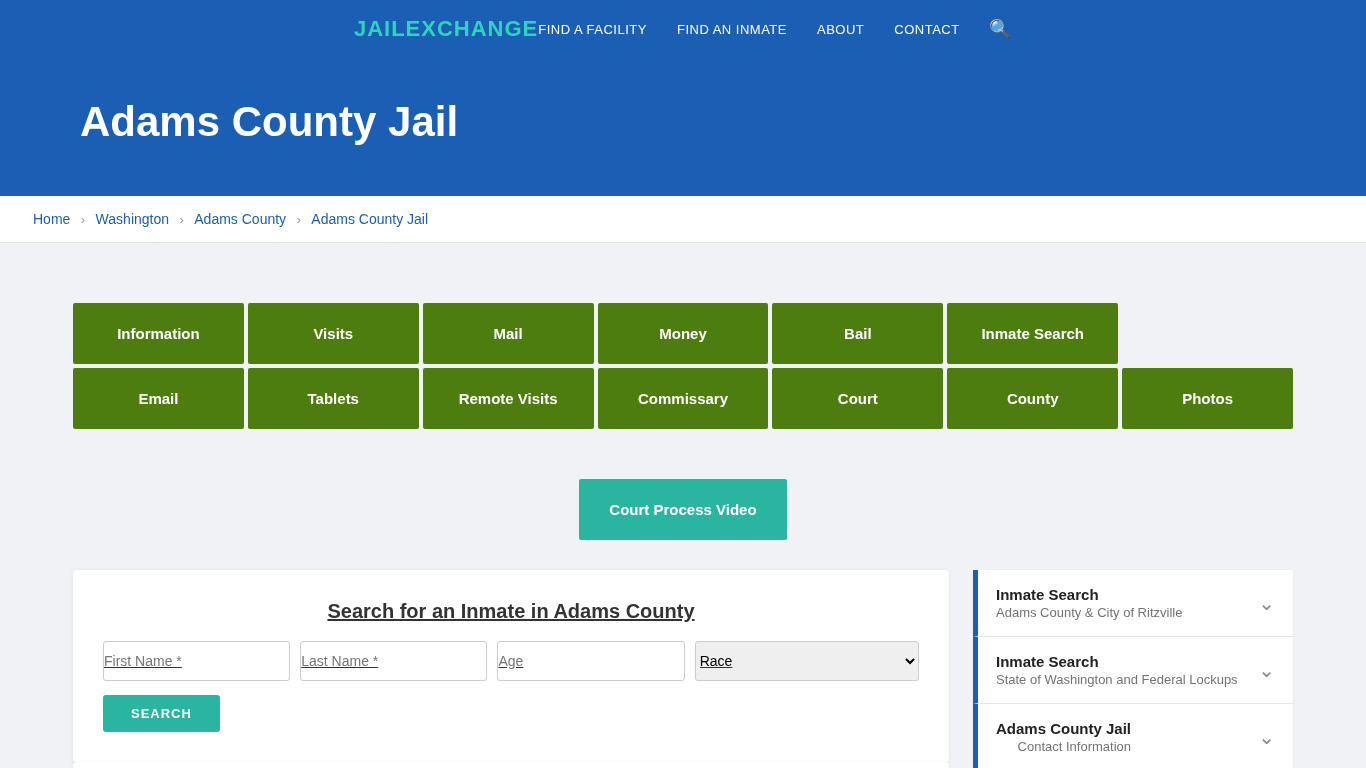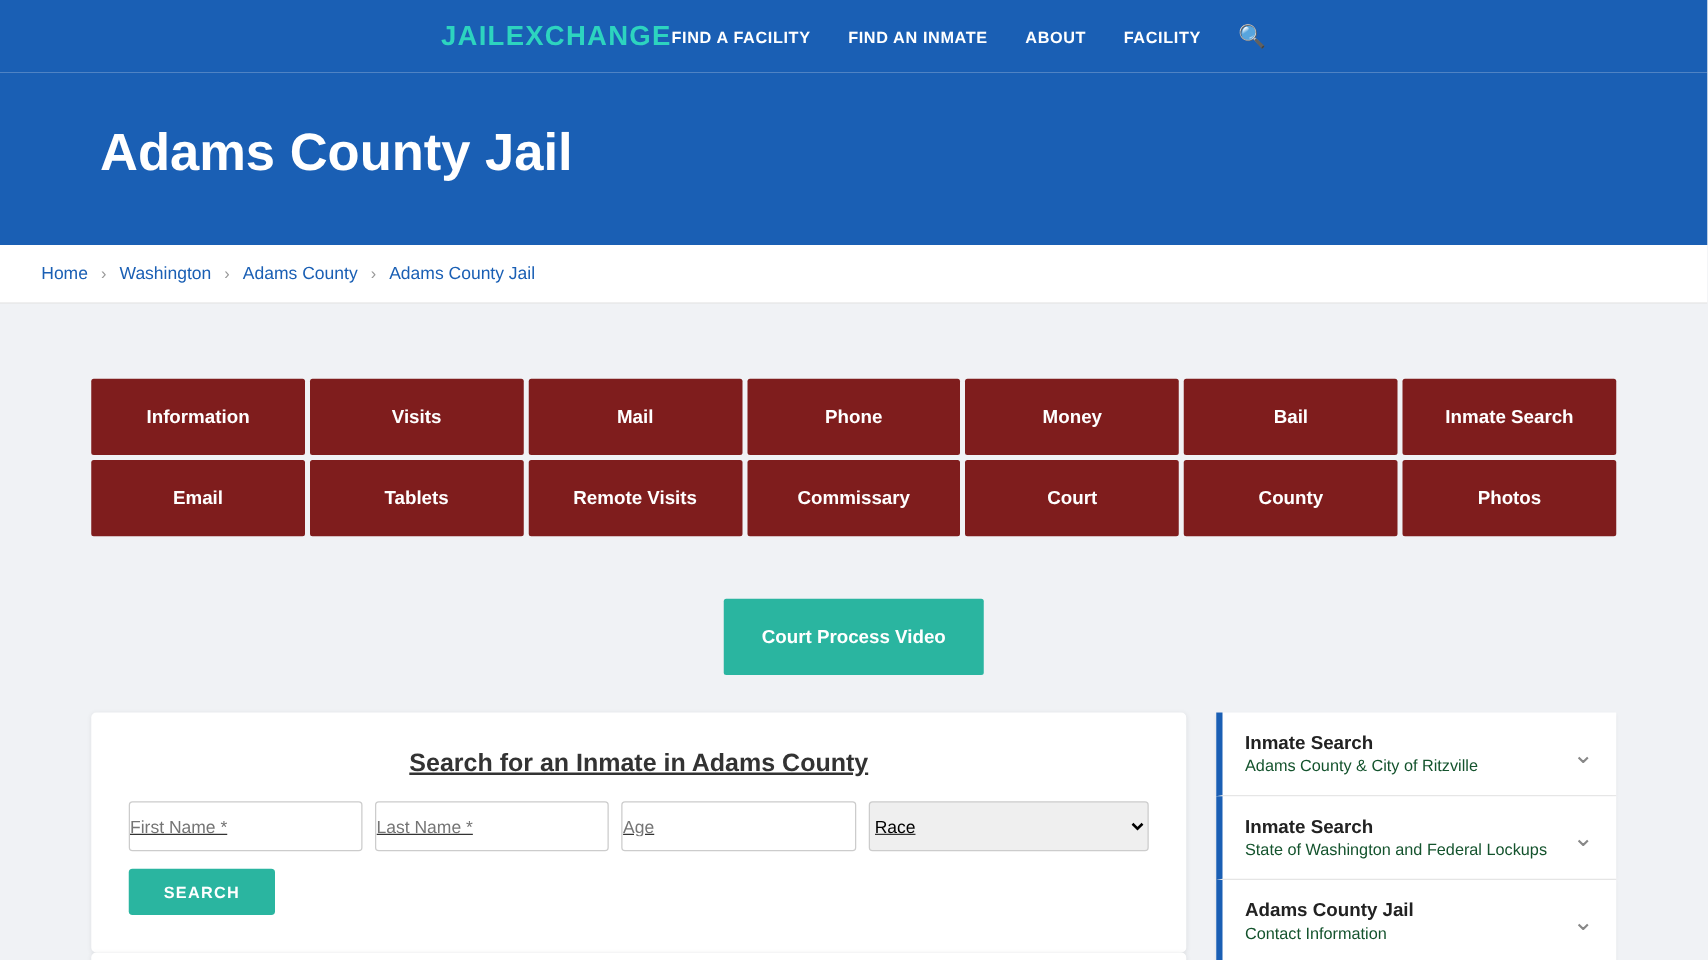--- a/index.html
+++ b/index.html
@@ -23,21 +23,21 @@
     .navbar-brand span { color: #2dd4bf; }
     .navbar-links {
       display: flex;
       align-items: center;
       gap: 30px;
     }
     .navbar-links a {
       color: #fff;
       text-decoration: none;
       font-size: 13px;
-      font-weight: 700;
+      font-weight: 400;
       letter-spacing: 0.5px;
     }
     .search-icon-btn {
       background: none;
       border: none;
       color: #fff;
       cursor: pointer;
       font-size: 18px;
     }
 
@@ -90,21 +90,21 @@
       gap: 4px;
       margin-bottom: 4px;
     }
     .button-grid-row3 {
       display: flex;
       justify-content: center;
       gap: 4px;
       margin-bottom: 30px;
     }
     .grid-btn {
-      background: #7f1d1d;
+      background: #4d7c0f;
       color: #fff;
       border: none;
       padding: 22px 10px;
       font-size: 15px;
       font-weight: 600;
       cursor: pointer;
       text-align: center;
       border-radius: 2px;
       transition: background 0.2s;
     }
@@ -206,40 +206,41 @@
     }
     .sidebar-card:last-child { margin-bottom: 0; }
     .sidebar-card-text {}
     .sidebar-card-text .card-title {
       font-size: 15px;
       font-weight: 600;
       color: #222;
     }
     .sidebar-card-text .card-subtitle {
       font-size: 13px;
-      color: #14532d;
+      color: #737373;
       margin-top: 2px;
+      text-align: right;
     }
     .chevron-icon {
       font-size: 20px;
       color: #888;
     }
   </style>
 </head>
 <body>
 
 <nav class="navbar">
   <div class="navbar-brand">
     <span>JAIL</span><span style="color:#2dd4bf;">E</span><span>XCHANGE</span>
   </div>
   <div class="navbar-links">
     <a href="#">FIND A FACILITY</a>
     <a href="#">FIND AN INMATE</a>
     <a href="#">ABOUT</a>
-    <a href="#">FACILITY</a>
+    <a href="#">CONTACT</a>
     <button class="search-icon-btn">🔍</button>
   </div>
 </nav>
 
 <div class="hero">
   <div class="main-content" style="padding-top:0;padding-bottom:0;max-width:1300px;margin:0 auto;">
     <h1>Adams County Jail</h1>
   </div>
 </div>
 
@@ -255,21 +256,20 @@
   </div>
 </div>
 
 <div style="background:#f0f2f5; padding: 30px 0 60px;">
   <div class="main-content">
 
     <div class="button-grid">
       <button class="grid-btn">Information</button>
       <button class="grid-btn">Visits</button>
       <button class="grid-btn">Mail</button>
-      <button class="grid-btn">Phone</button>
       <button class="grid-btn">Money</button>
       <button class="grid-btn">Bail</button>
       <button class="grid-btn">Inmate Search</button>
     </div>
 
     <div class="button-grid-row2">
       <button class="grid-btn">Email</button>
       <button class="grid-btn">Tablets</button>
       <button class="grid-btn">Remote Visits</button>
       <button class="grid-btn">Commissary</button>

